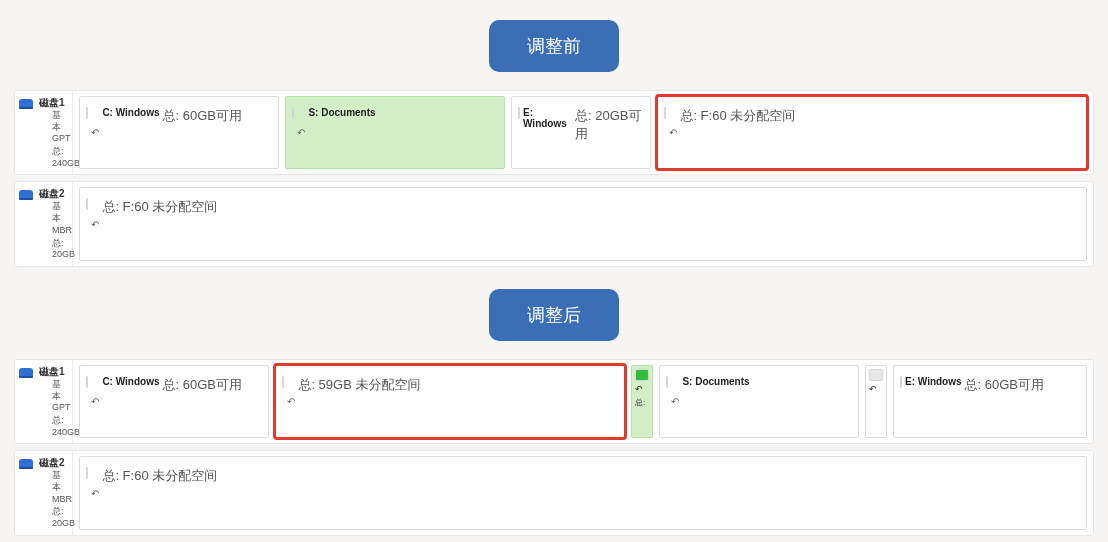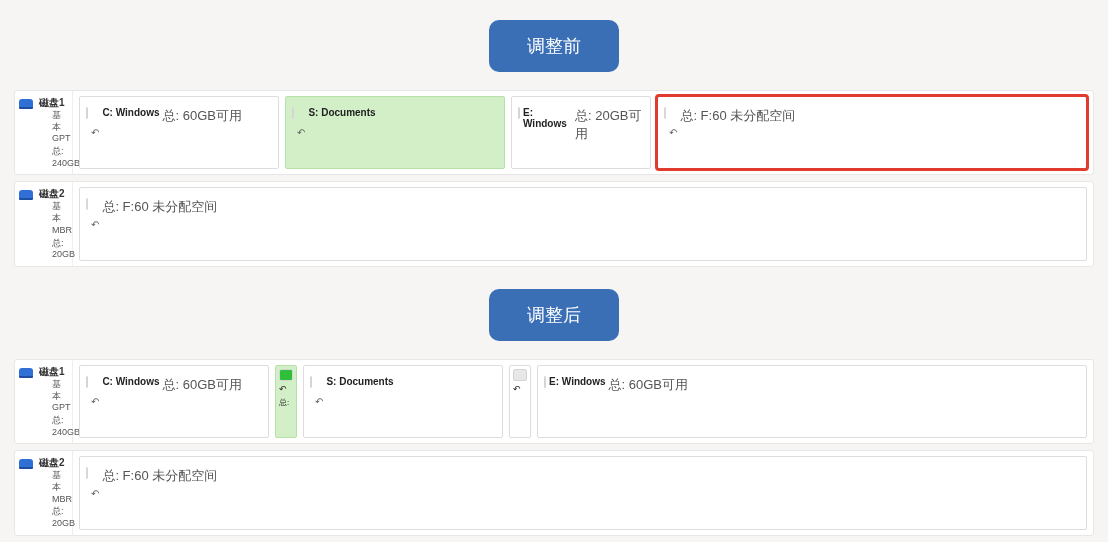--- a/index.html
+++ b/index.html
@@ -222,20 +222,27 @@
       <div class="bar">
         <div class="fill green" style="width:80%"></div>
       </div>
       <div class="meta">
           <span class="back-arrow"></span>
         </div>
       <div class="title">C: Windows</div>
       <div class="cap">总: 60GB可用</div>
     </div>
 
+    <div class="part empty-part red-frame" style="flex:0 0 350px">
+      <div class="bar"></div>
+      <div class="meta">
+          <span class="back-arrow"></span>
+        </div>
+      <div class="cap">总: 59GB 未分配空间</div>
+    </div>
 
     <div class="tiny-col green-bg">
       <div class="mini-bar">
           <div class="fill green" style="width:100%"></div>
         </div>
       <span class="back-arrow" style="font-size:9px">↶</span>
       <span>总:</span>
     </div>
 
     <div class="part" style="flex:0 0 200px">

